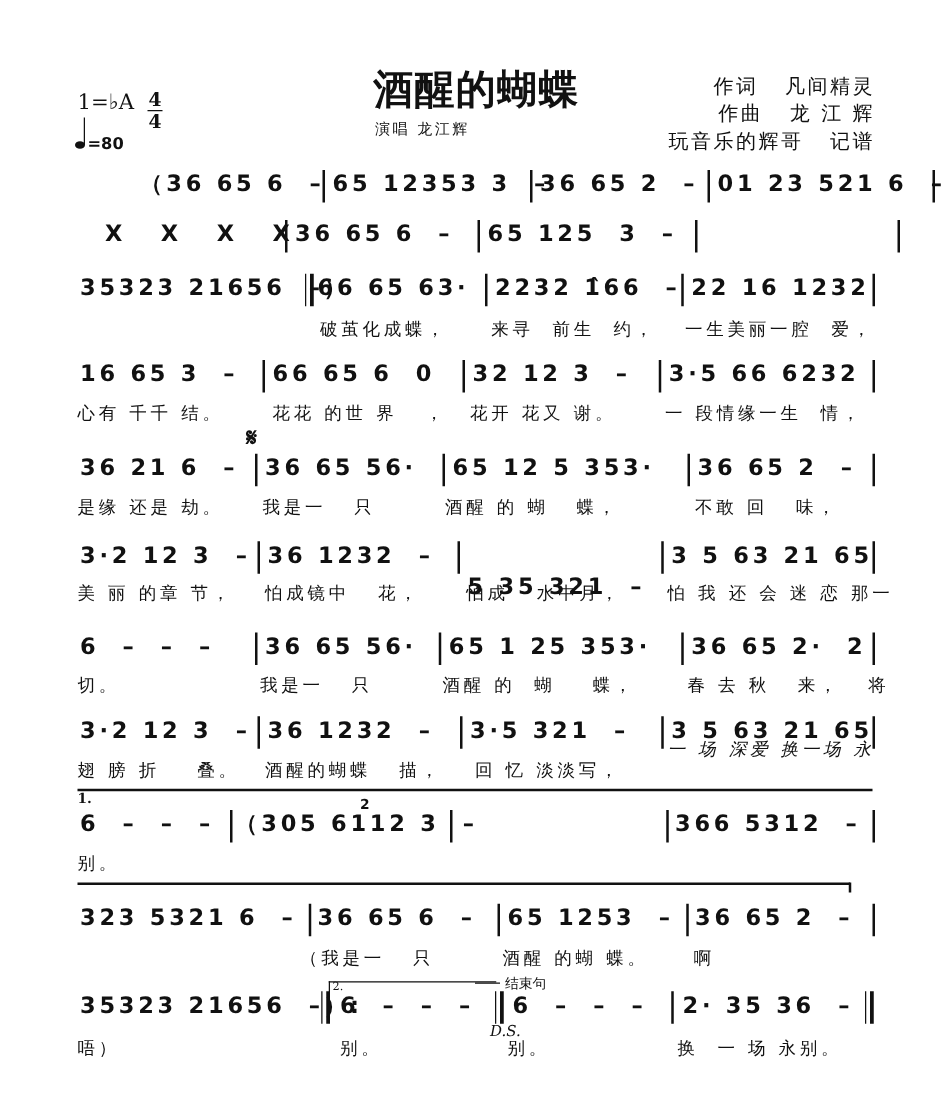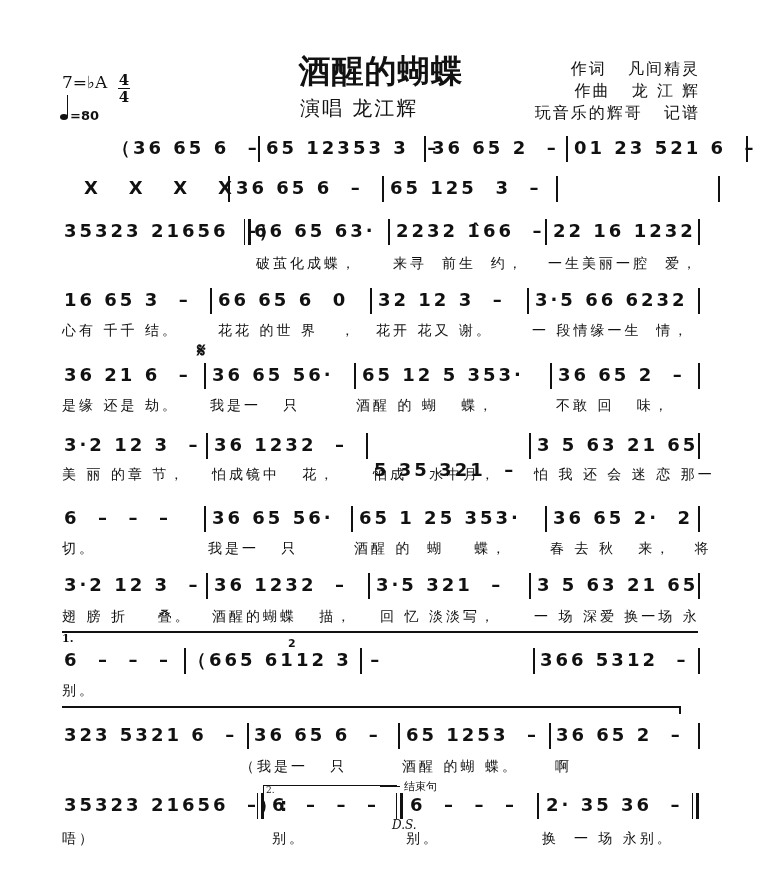--- a/index.html
+++ b/index.html
@@ -1,20 +1,20 @@
 <!DOCTYPE html>
 <html><head>
 <meta charset="utf-8">
 <style>
   html, body { margin:0; padding:0; background:#ffffff; }
   body { width:758px; height:890px; position:relative; overflow:hidden; color:#111; font-family:"DejaVu Sans", sans-serif; }
   .abs { position:absolute; }
   .title { left:0; width:758px; top:50px; text-align:center; font-size:32px; font-weight:bold; letter-spacing:1px; }
   .title span { position:relative; left:2px; }
-  .singer { left:300px; top:95px; font-size:20px; letter-spacing:2px; }
+  .singer { left:300px; top:95px; font-size:12px; letter-spacing:2px; }
   .credits { right:58px; top:58px; text-align:right; font-size:16px; line-height:22px; letter-spacing:2px; }
   .credits div { white-space:pre; }
   .keysig { left:62px; top:72px; font-family:"DejaVu Serif", serif; font-size:17px; }
   .timesig { left:118px; top:72px; font-family:"DejaVu Serif", serif; font-size:15px; font-weight:bold; line-height:16px; text-align:center; width:12px; }
   .tempo { left:60px; top:108px; font-size:13px; font-weight:bold; }
   .tempo .note { display:inline-block; width:8px; height:6px; background:#111; border-radius:50%; margin-right:2px; position:relative; }
   .tempo .note:after { content:""; position:absolute; right:0; bottom:3px; width:1.5px; height:22px; background:#111; }
 
   .row { position:absolute; left:0; width:758px; height:30px; }
   .m { position:absolute; top:0; height:30px; font-weight:bold; font-size:18px; white-space:pre; letter-spacing:3px; line-height:30px; }
@@ -29,21 +29,21 @@
 </head>
 <body>
 
 <div class="abs title"><span>酒醒的蝴蝶</span></div>
 <div class="abs singer">演唱  龙江辉</div>
 <div class="abs credits">
   <div>作词   凡间精灵</div>
   <div>作曲   龙 江 辉</div>
   <div>玩音乐的辉哥   记谱</div>
 </div>
-<div class="abs keysig">7=♭A</div>
+<div class="abs keysig">1=♭A</div>
 <div class="abs timesig">
   <div>4</div>
   <div style="border-top:1.5px solid #111;"></div>
   <div>4</div>
 </div>
 <div class="abs tempo">
   <span class="note"></span><span>=80</span>
 </div>
 
 <div class="row" style="top:133px;margin-left:48px;">
@@ -148,29 +148,29 @@
   <span class="m" style="left:214px;">36 1232  –</span>
   <span class="bar" style="left:368px;"></span>
   <span class="m" style="left:376px;">3·5 321  –</span>
   <span class="bar" style="left:529px;"></span>
   <span class="m" style="left:537px;">3 5 63 21 65</span>
   <span class="bar" style="left:698px;"></span>
 </div>
 <span class="lyr" style="left:62px;top:608px;">翅 膀 折    叠。</span>
 <span class="lyr" style="left:212px;top:608px;">酒醒的蝴蝶   描，</span>
 <span class="lyr" style="left:380px;top:608px;">回 忆 淡淡写，</span>
-<span class="lyr" style="left:534px;top:608px;">一 场 深爱 换一场 永</span>
+<span class="lyr" style="left:534px;top:591px;font-style:italic;">一 场 深爱 换一场 永</span>
 
 <div class="hline" style="left:62px;top:631px;width:636px;"></div>
 <span class="small" style="left:62px;top:632px;font-weight:bold;font-family:'DejaVu Serif',serif;">1.</span>
 
 <div class="row" style="top:645px;">
   <span class="m" style="left:64px;">6  –  –  –</span>
   <span class="bar" style="left:184px;"></span>
-  <span class="m" style="left:188px;">（665 6112 3  –</span>
+  <span class="m" style="left:188px;">（305 6112 3  –</span>
   <span class="small" style="left:288px;top:-8px;font-weight:bold;">2</span>
   <span class="bar" style="left:360px;"></span>
   <span class="bar" style="left:533px;"></span>
   <span class="m" style="left:540px;">366 5312  –</span>
   <span class="bar" style="left:698px;"></span>
 </div>
 <span class="lyr" style="left:62px;top:682px;">别。</span>
 
 <div class="hline" style="left:62px;top:706px;width:618px;"></div>
 <div class="abs" style="left:679px;top:706px;width:1.5px;height:8px;background:#111;"></div>

